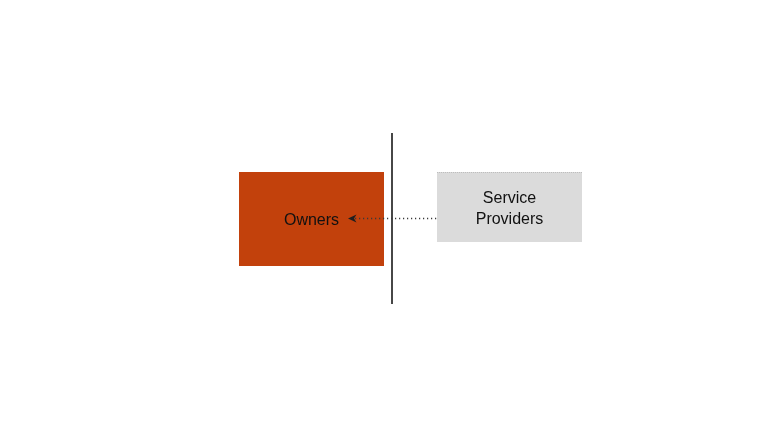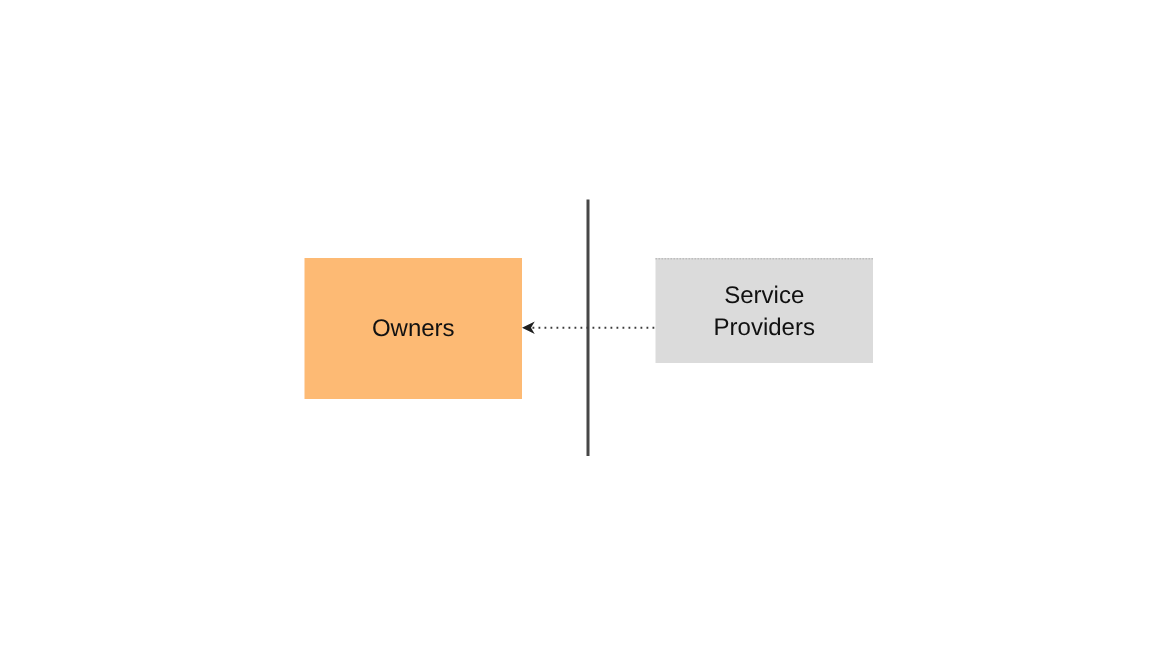--- a/index.html
+++ b/index.html
@@ -64,21 +64,21 @@
     height: 15px;
   }
 </style>
 </head>
 <body>
 
 <div class="canvas">
 
   <div class="divider-line"></div>
 
-  <div class="shape-box owners-box" style="background-color: #fdba74;">
+  <div class="shape-box owners-box" style="background-color: #c2410c; margin-left: 36px;">
     <span class="box-label">Owners</span>
   </div>
 
   <svg class="connector-arrow" viewBox="0 0 92 15" xmlns="http://www.w3.org/2000/svg">
     <line x1="8" y1="7.5" x2="90" y2="7.5" stroke="#3a3a3a" stroke-width="1.4" stroke-dasharray="1.2 2.8"></line>
     <path d="M1,7.5 L9.5,3.4 L7,7.5 L9.5,11.6 Z" fill="#1f1f1f"></path>
   </svg>
 
   <div class="shape-box providers-box" style="background-color: rgb(219, 219, 219);">
     <span class="box-label">Service Providers</span>

